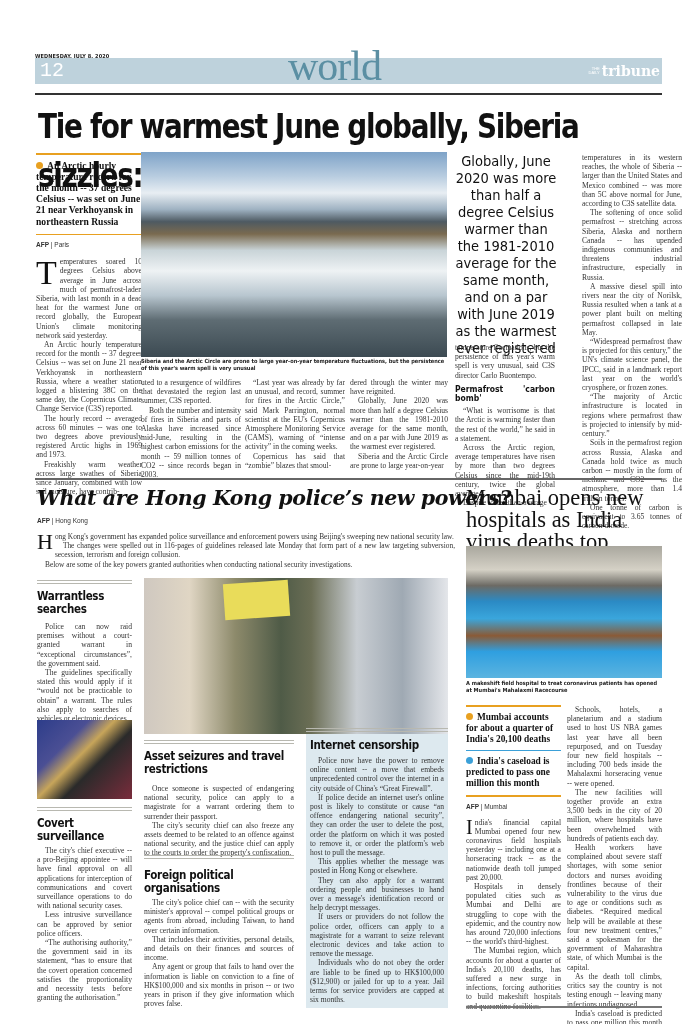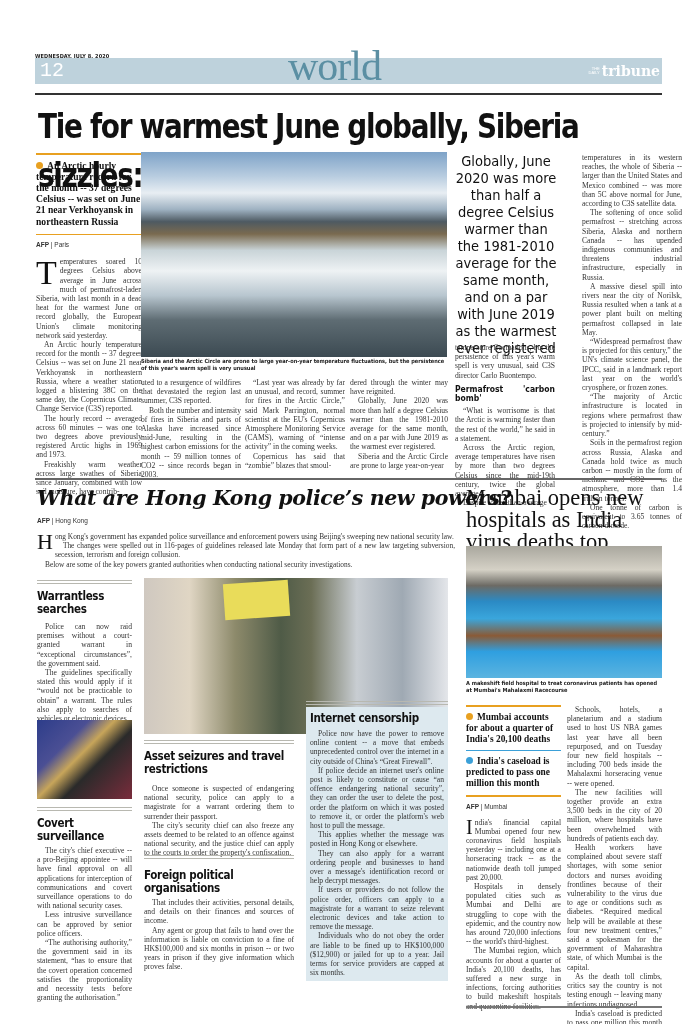--- a/index.html
+++ b/index.html
@@ -155,26 +155,27 @@
   <div class="body" style="margin-top:8px;">
     <p>Once someone is suspected of endangering national security, police can apply to a magistrate for a warrant ordering them to surrender their passport.</p>
     <p>The city's security chief can also freeze any assets deemed to be related to an offence against national security, and the justice chief can apply to the courts to order the property's confiscation.</p>
   </div>
 </div>
 
 <div class="abs" style="left:144px;top:855px;width:150px;">
   <div class="dbl"></div>
   <div class="box-head" style="margin-top:10px;">Foreign political organisations</div>
   <div class="body" style="margin-top:3px;">
+    <p>The city's police chief can -- with the security minister's approval -- compel political groups or agents from abroad, including Taiwan, to hand over certain information.</p>
     <p>That includes their activities, personal details, and details on their finances and sources of income.</p>
     <p>Any agent or group that fails to hand over the information is liable on conviction to a fine of HK$100,000 and six months in prison -- or two years in prison if they give information which proves false.</p>
   </div>
 </div>
 
-<div class="abs" style="left:306px;top:701px;width:142px;">
+<div class="abs" style="left:306px;top:728px;width:142px;">
   <div class="dbl"></div>
   <div class="shade" style="margin-top:2px;padding:5px 4px 4px;">
     <div class="box-head">Internet censorship</div>
     <div class="body" style="margin-top:4px;">
       <p>Police now have the power to remove online content -- a move that embeds unprecedented control over the internet in a city outside of China's “Great Firewall”.</p>
       <p>If police decide an internet user's online post is likely to constitute or cause “an offence endangering national security”, they can order the user to delete the post, order the platform on which it was posted to remove it, or order the platform's web host to pull the message.</p>
       <p>This applies whether the message was posted in Hong Kong or elsewhere.</p>
       <p>They can also apply for a warrant ordering people and businesses to hand over a message's identification record or help decrypt messages.</p>
       <p>If users or providers do not follow the police order, officers can apply to a magistrate for a warrant to seize relevant electronic devices and take action to remove the message.</p>
       <p>Individuals who do not obey the order are liable to be fined up to HK$100,000 ($12,900) or jailed for up to a year. Jail terms for service providers are capped at six months.</p>

